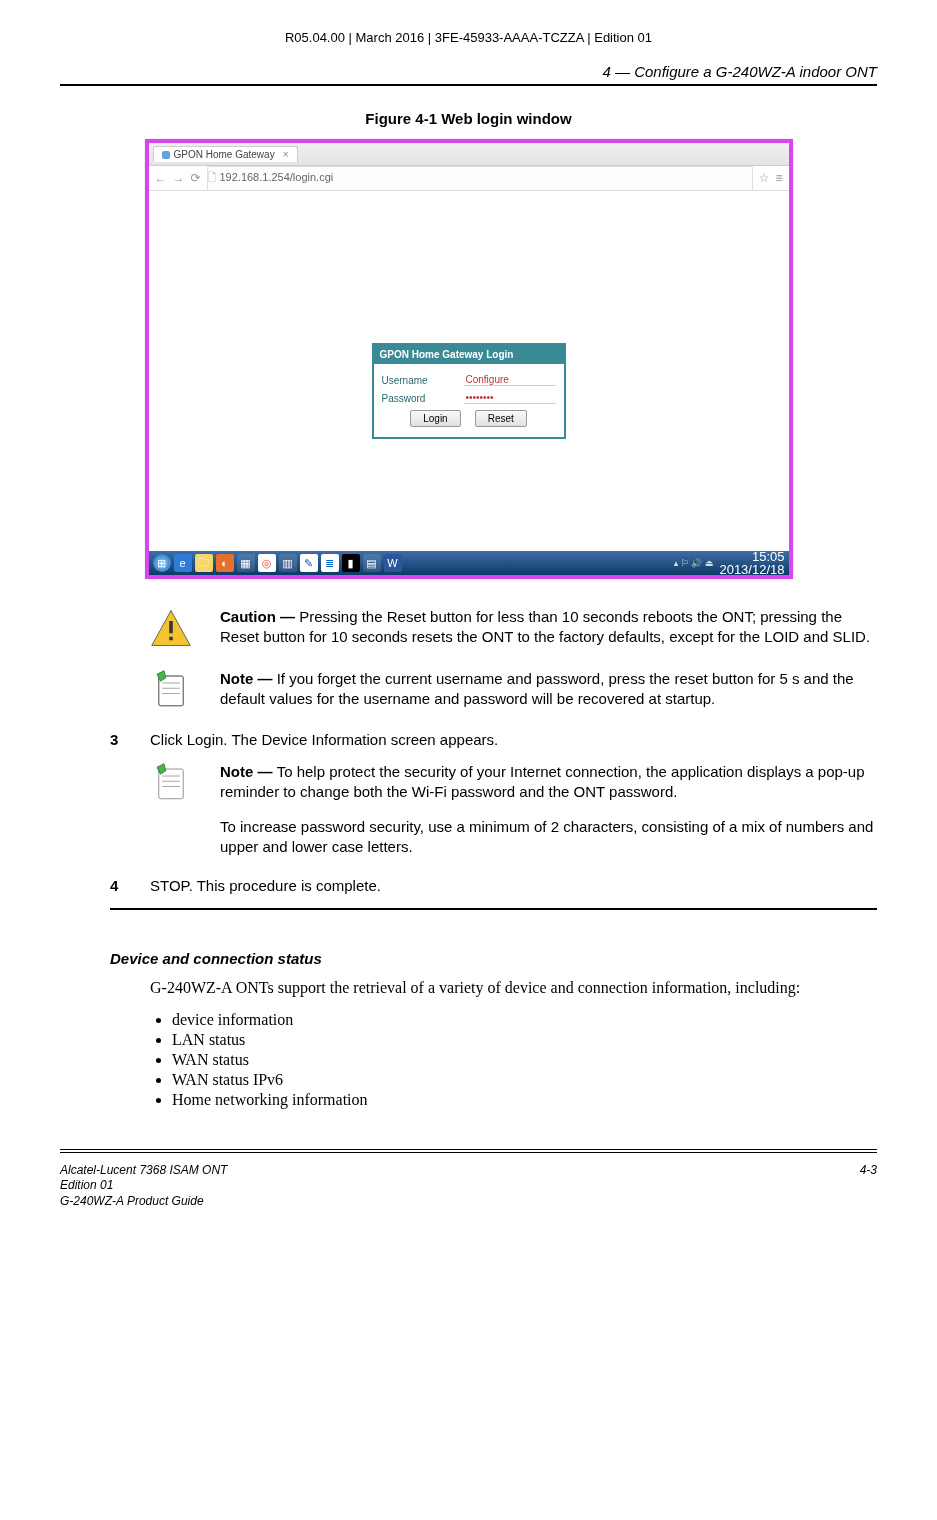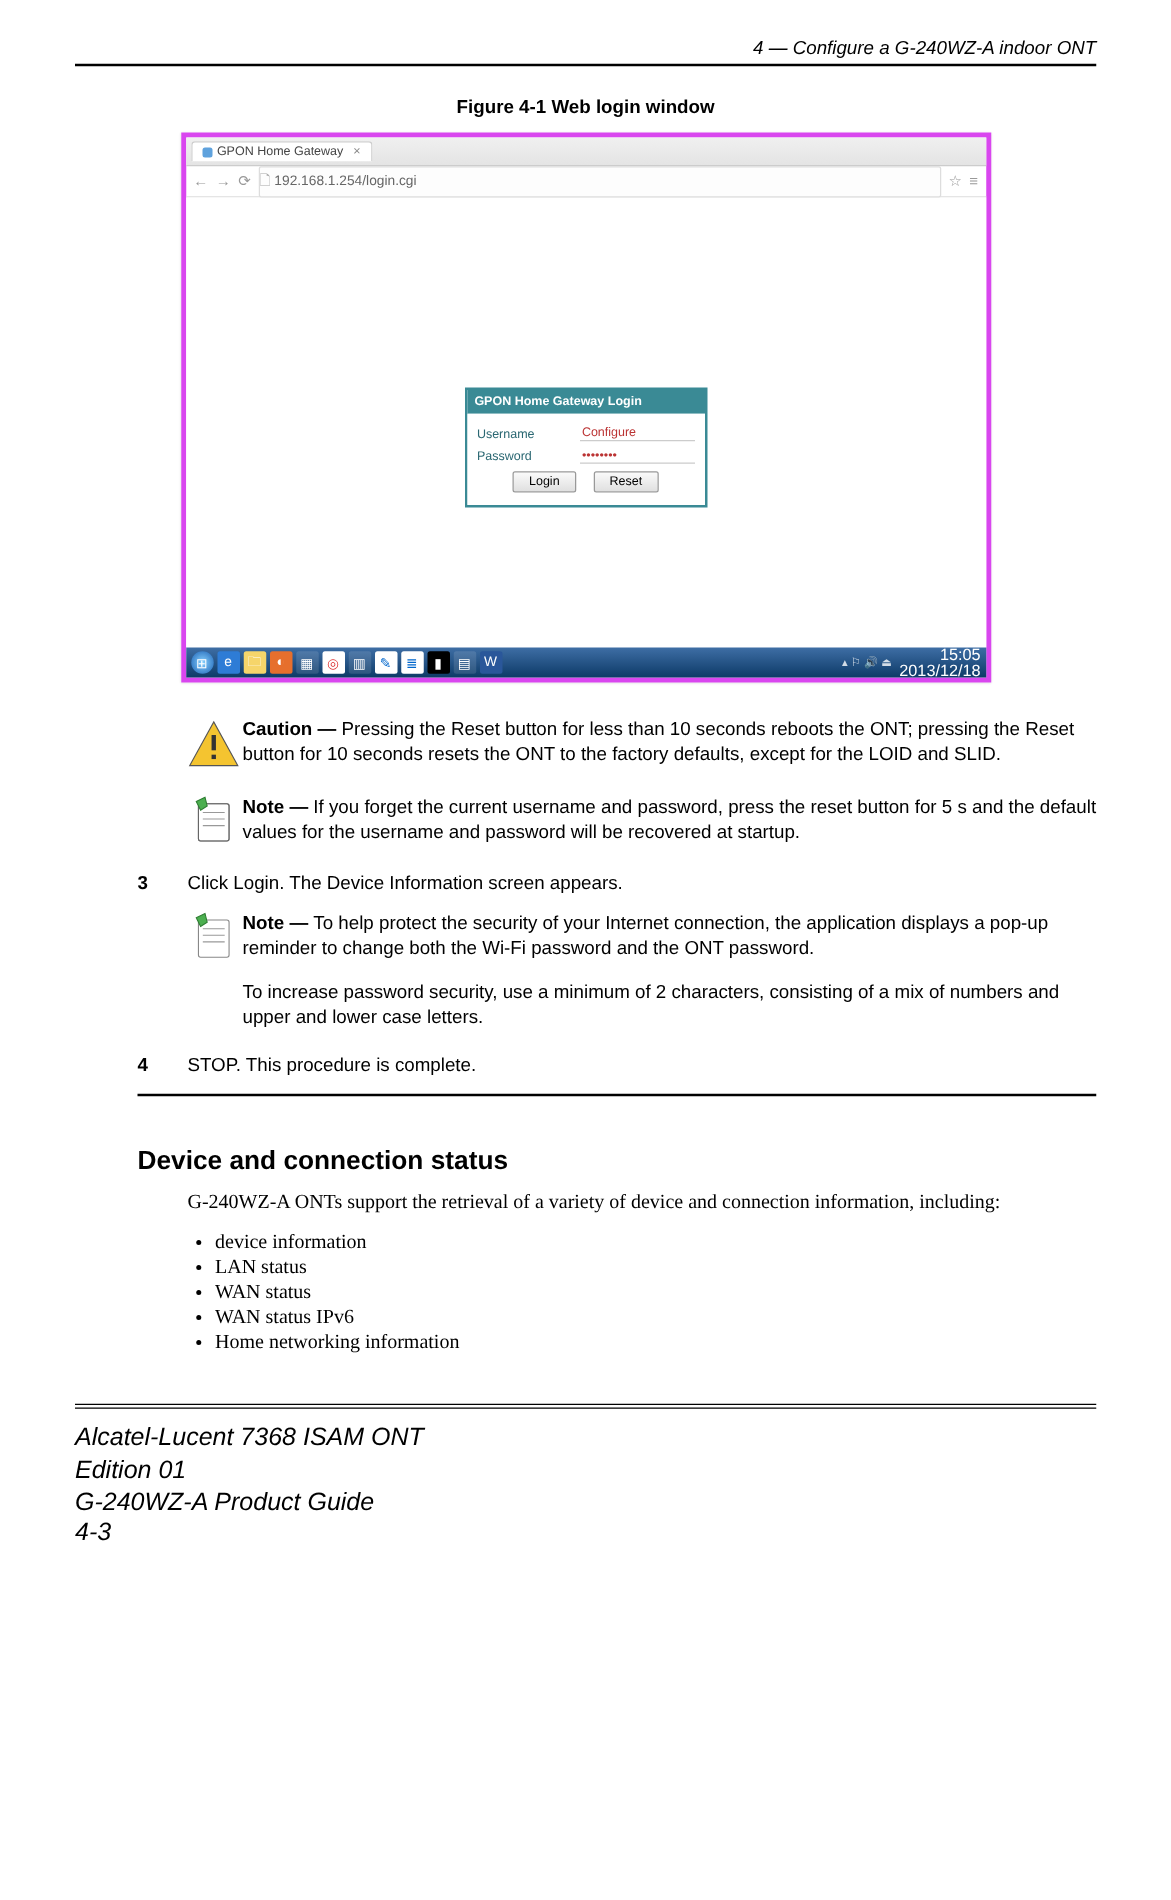--- a/index.html
+++ b/index.html
@@ -146,21 +146,21 @@
     width: 18px; height: 18px;
     border-radius: 2px;
     background: rgba(255,255,255,0.12);
     display:flex;align-items:center;justify-content:center;
     font-size:11px;
   }
   .tb-right { display: flex; align-items: center; gap: 6px; }
   .tb-clock { line-height: 1; font-size: 13px; text-align: right; }
   .admonition {
     display: flex;
-    gap: 2px;
+    gap: 28px;
     margin: 10px 0 20px 90px;
   }
   .adm-icon {
     width: 42px; height: 42px; flex: 0 0 42px;
     display: flex; align-items: center; justify-content: center;
     border-radius: 4px;
   }
   .adm-icon svg { width: 42px; height: 42px; }
   .adm-text { font-size: 15px; line-height: 1.35; }
   .adm-text .lead { font-weight: bold; }
@@ -171,53 +171,54 @@
     font-size: 15px;
   }
   .step-num { font-weight: bold; width: 20px; flex: 0 0 20px; }
   .end-rule {
     border: 0;
     border-top: 2px solid #000;
     margin: 10px 0 40px 50px;
   }
   h2.section {
     font-family: "Trebuchet MS", Verdana, Arial, sans-serif;
-    font-size: 21px;
+    font-size: 15px;
     font-weight: bold;
+    font-style: italic;
     margin: 30px 0 10px 50px;
   }
   .body-para {
     font-family: Georgia, "Times New Roman", serif;
     font-size: 16px;
     margin: 6px 0 12px 90px;
     line-height: 1.35;
   }
   ul.body-list {
     font-family: Georgia, "Times New Roman", serif;
     font-size: 16px;
     margin: 0 0 40px 90px;
     padding-left: 22px;
   }
   ul.body-list li { margin: 2px 0; }
   .footer {
     display: flex;
     justify-content: space-between;
     font-style: italic;
-    font-size: 20px;
+    font-size: 12px;
     margin-top: 10px;
-    flex-direction: column;
   }
   .footer .left { line-height: 1.3; }
   .footer .right { font-style: italic; }
 </style>
 </head>
 <body>
 
 <div class="page">
 
+  <div class="top-meta">R05.04.00 | March 2016 | 3FE-45933-AAAA-TCZZA | Edition 01</div>
 
   <div class="chapter-title">4 —  Configure a G-240WZ-A indoor ONT</div>
   <hr class="rule">
 
   <div class="figure-caption">Figure 4-1  Web login window</div>
 
   <div class="screenshot">
     <div class="ss-tab-row">
       <div class="ss-tab">
         <span class="fav"></span>

